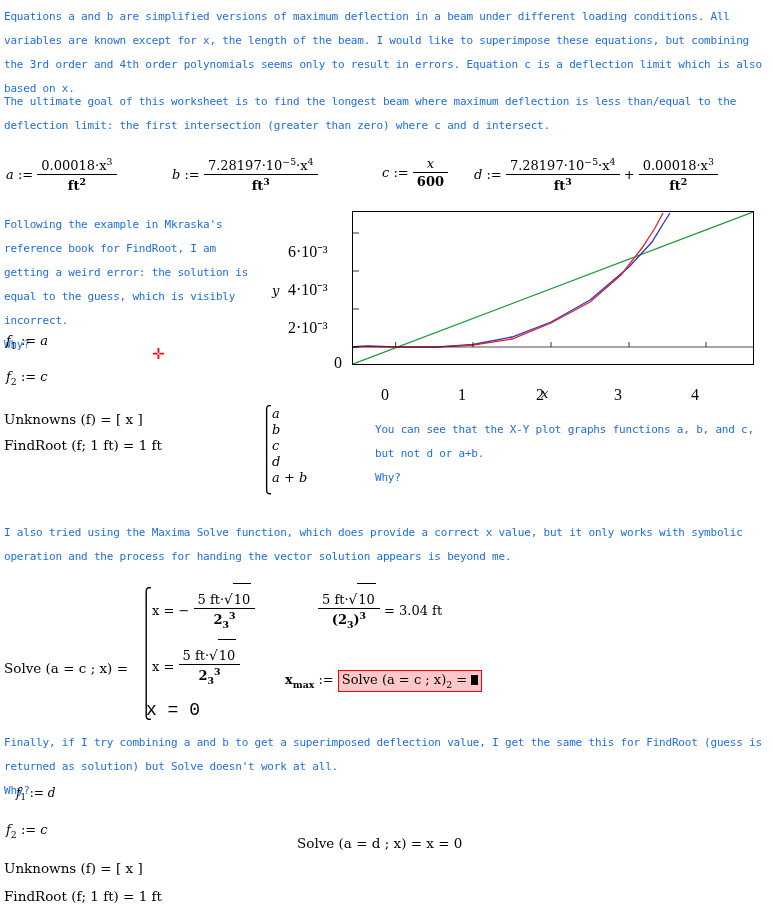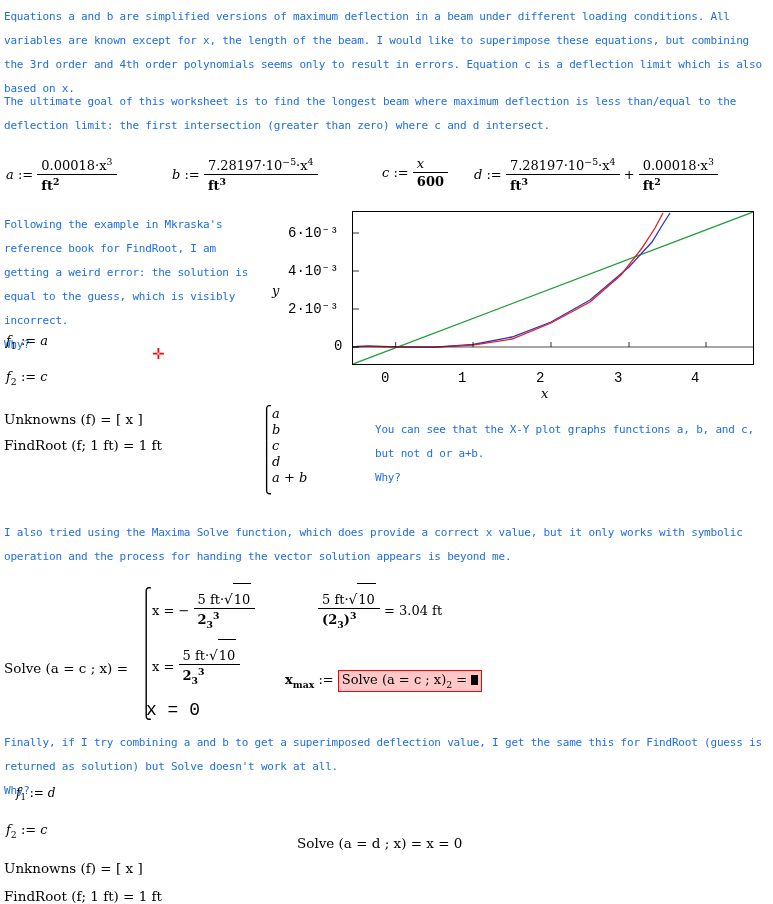--- a/index.html
+++ b/index.html
@@ -28,21 +28,21 @@
   .mathblk {
     position: absolute;
     font-family: "DejaVu Serif", serif;
     color: #000;
     white-space: nowrap;
   }
   .ital { font-style: italic; }
   .frac {
     display: inline-block;
     vertical-align: middle;
-    text-align: left;
+    text-align: center;
     position: relative;
     top: -1px;
   }
   .frac > .num {
     display: block;
     padding: 0 4px 1px 4px;
     border-bottom: 1px solid #000;
   }
   .frac > .den {
     display: block;
@@ -62,23 +62,24 @@
     border: 1px solid #000;
     background: #fff;
   }
   .axis-label {
     position: absolute;
     font-family: "DejaVu Serif", serif;
     font-size: 13px;
   }
   .tick-label {
     position: absolute;
-    font-family: Liberation Mono, monospace;
-    font-size: 14px;
+    font-family: Liberation Serif, serif;
+    font-size: 16px;
     white-space: nowrap;
+    margin-top: 16px;
   }
   .redcross {
     position: absolute;
     color: #ff0000;
     font-size: 15px;
     font-family: "DejaVu Sans", sans-serif;
   }
   .brace {
     position: absolute;
     font-family: "DejaVu Serif", serif;

